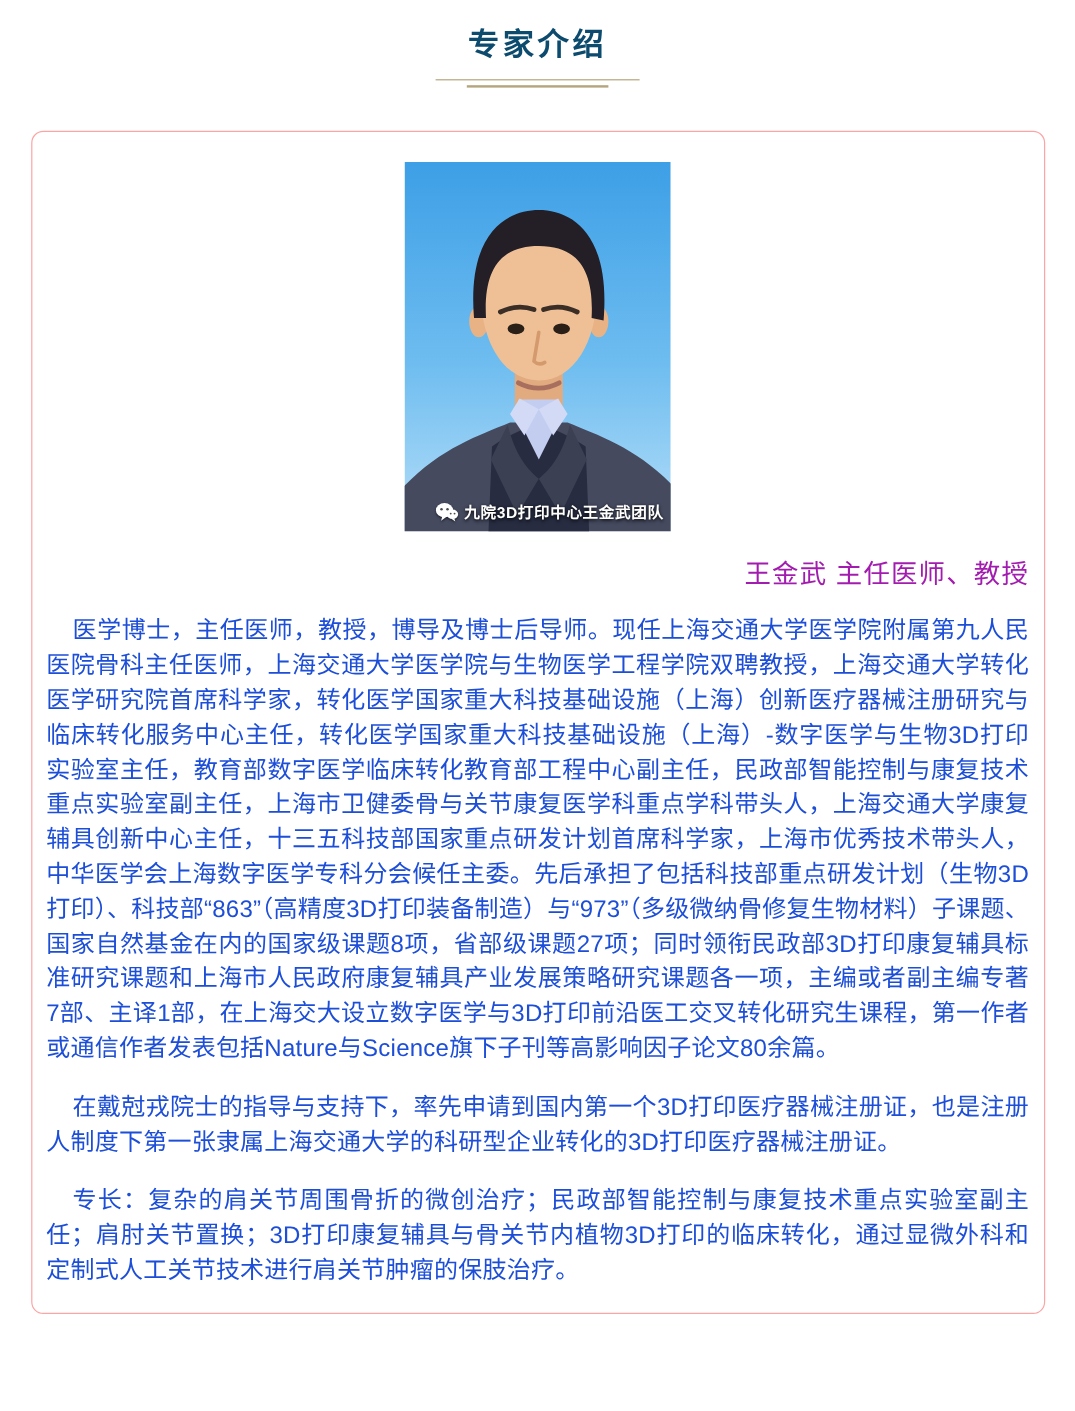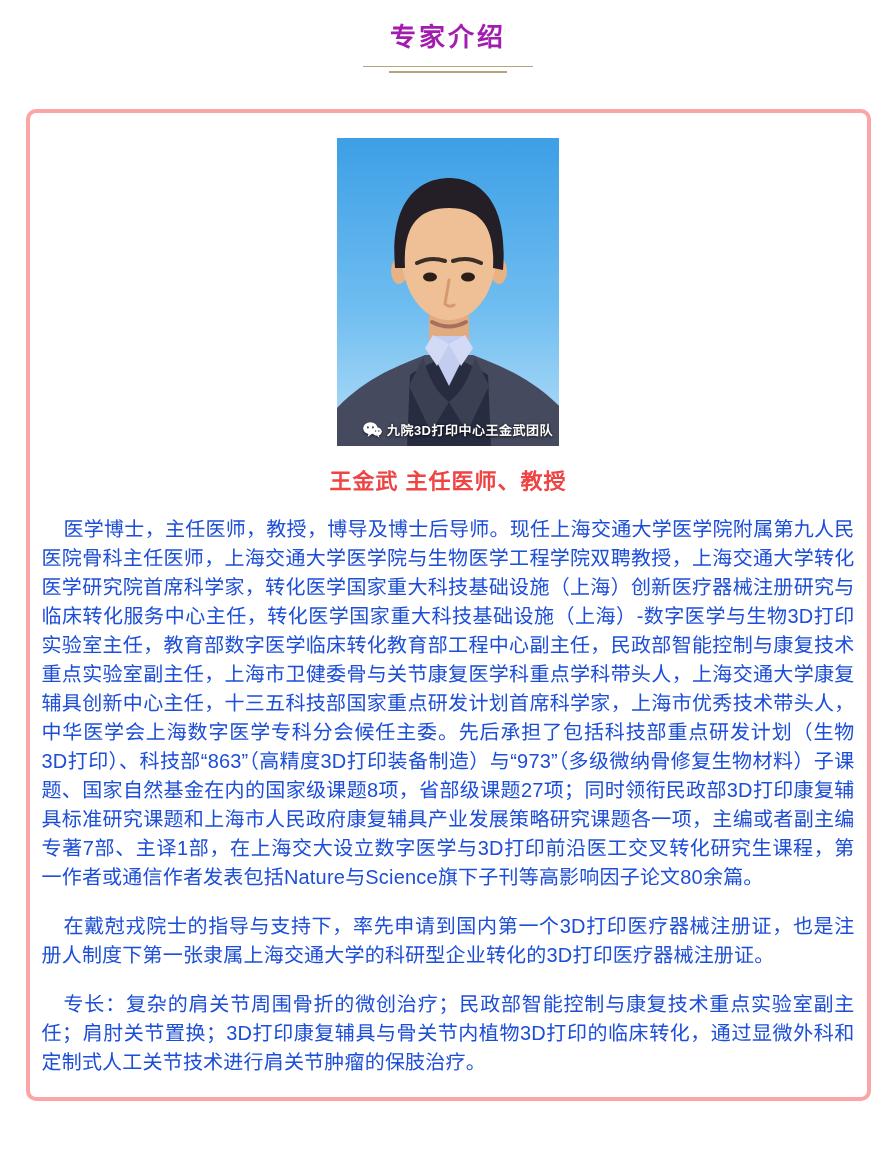--- a/index.html
+++ b/index.html
@@ -16,35 +16,35 @@
   
   .header {
     text-align: center;
     padding-top: 16px;
   }
   .page-title {
     margin: 0;
     font-size: 26px;
     font-weight: 700;
     letter-spacing: 3px;
-    color: #a21caf;
+    color: #0c4a6e;
   }
   .rule {
     margin: 0 auto;
     background: #b5a57d;
   }
   .rule-long  { width: 170px; height: 1px; margin-top: 13px; }
   .rule-short { width: 118px; height: 2px; margin-top: 4px; }
 
   
   .card {
     box-sizing: border-box;
     width: 845px;
     margin: 36px auto 0;
-    border: 4px solid #fca5a5;
+    border: 1px solid #fca5a5;
     border-radius: 10px;
     padding: 25px 12px 20px;
     background: #ffffff;
   }
 
   
   .photo {
     position: relative;
     width: 222px;
     height: 308px;
@@ -64,25 +64,25 @@
     font-weight: 700;
     letter-spacing: 0.5px;
     text-shadow: 0 1px 3px rgba(0,0,0,0.7), 0 0 2px rgba(0,0,0,0.5);
     white-space: nowrap;
   }
   .wm-icon { filter: drop-shadow(0 1px 1px rgba(0,0,0,0.6)); }
 
   
   .expert-caption {
     margin: 17px 0 0;
-    text-align: center;
+    text-align: right;
     font-size: 22px;
-    font-weight: 700;
+    font-weight: 400;
     letter-spacing: 1px;
-    color: #ef4444;
+    color: #a21caf;
   }
 
   
   .bio { margin-top: 1px; }
   .bio p {
     margin: 20px 0 0;
     font-size: 20px;
     line-height: 29px;
     color: #1d4ed8;
     text-align: justify;

